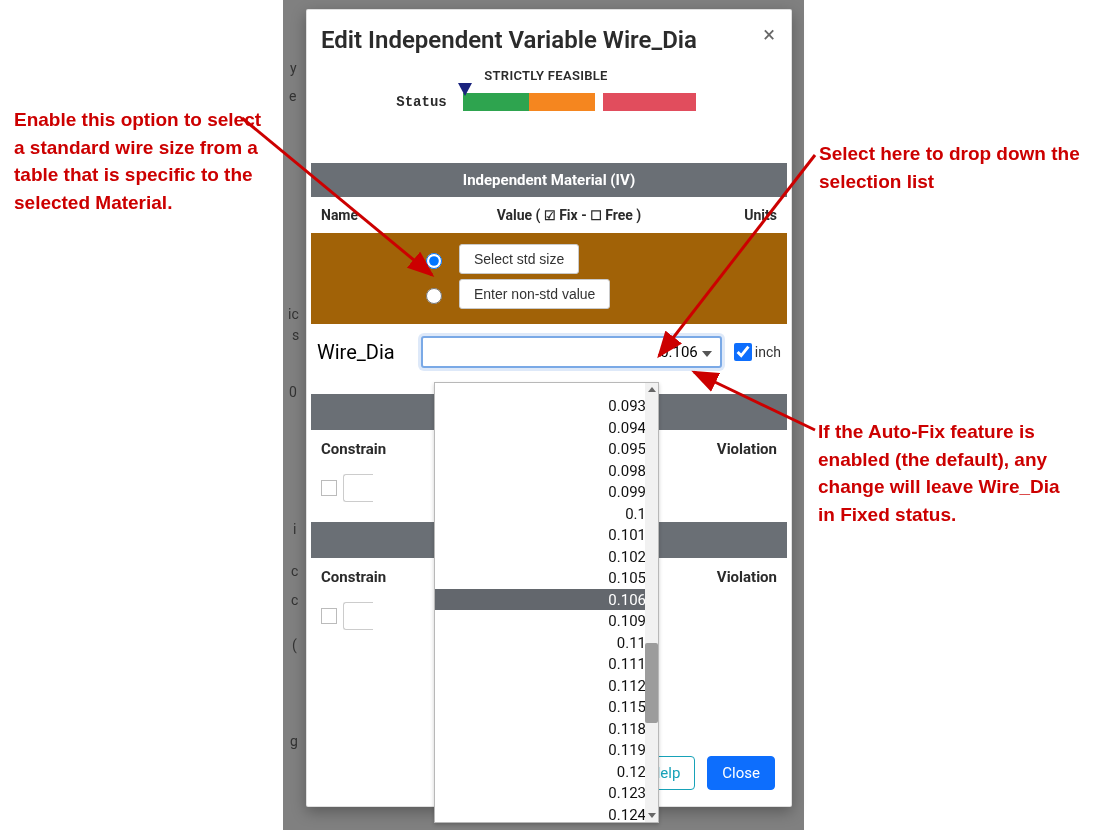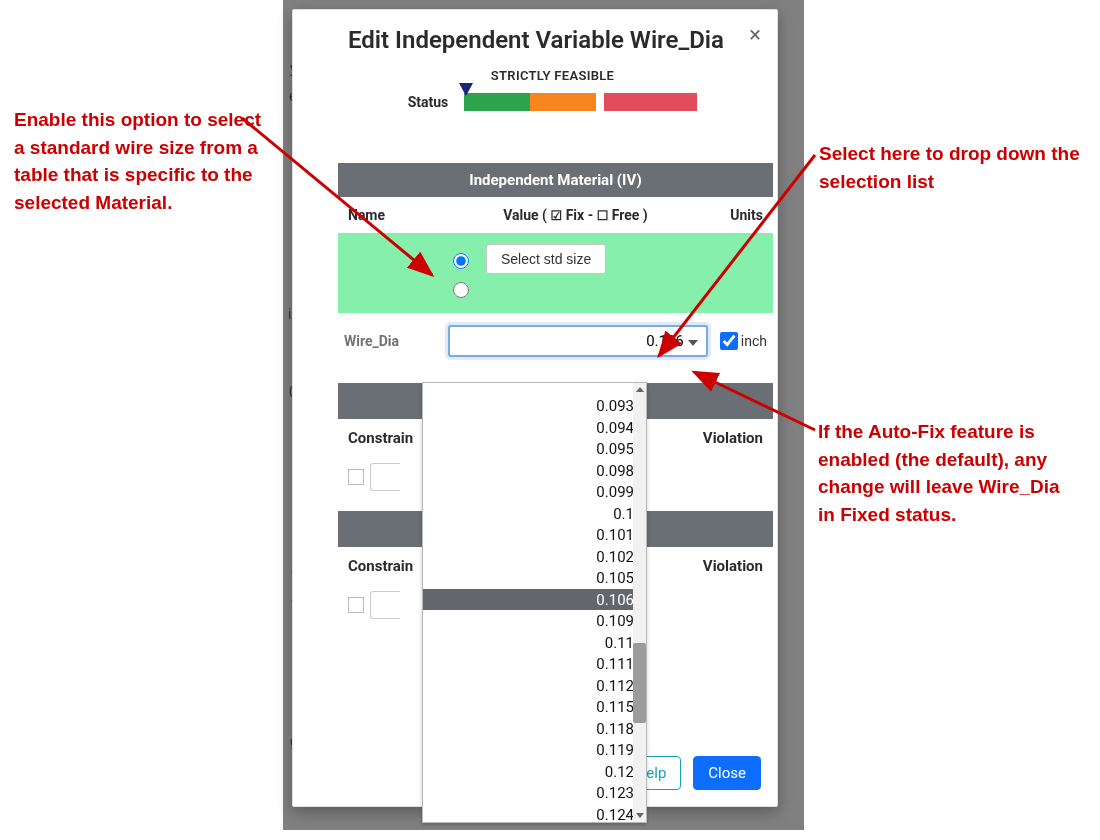--- a/index.html
+++ b/index.html
@@ -40,28 +40,27 @@
     position: absolute;
     top: 0; left: 0;
     width: 1100px; height: 840px;
     pointer-events: none;
   }
 
   
   .modal {
     position: absolute;
     top: 9px;
-    left: 292px;
+    left: 306px;
     width: 486px;
     height: 798px;
     background: #fff;
     border: 1px solid rgba(0,0,0,0.12);
     border-radius: 2px;
     box-shadow: 0 5px 15px rgba(0,0,0,0.3);
-    padding-left: 41px;
   }
   .modal-header {
     padding: 16px 20px 32px 14px;
     position: relative;
   }
   .modal-title {
     font-size: 24px;
     font-weight: 600;
     color: #2b2b2b;
   }
@@ -80,20 +79,21 @@
     letter-spacing: 0.3px;
     color: #2b2b2b;
     margin-top: 14px;
   }
   .status-row {
     display: flex;
     align-items: center;
     justify-content: center;
     margin-top: 10px;
     gap: 16px;
+    font-family: Liberation Mono, monospace;
   }
   .status-label {
     font-size: 14px;
     font-weight: 700;
     color: #2b2b2b;
   }
   .status-bar {
     position: relative;
     width: 233px;
     height: 18px;
@@ -126,21 +126,21 @@
     padding: 10px 10px;
     font-size: 14px;
     font-weight: 700;
     color: #2b2b2b;
     margin: 0 4px;
   }
   .col-name { width: 100px; }
   .col-value { flex: 1; text-align: center; }
   .col-units { width: 60px; text-align: right; }
   .iv-radio-box {
-    background: #86efac;
+    background: #a16207;
     margin: 0 4px;
     padding: 6px 8px 10px 110px;
   }
   .radio-row {
     display: flex;
     align-items: center;
     gap: 14px;
     margin: 5px 0;
   }
   .radio-row input[type=radio] {
@@ -156,23 +156,22 @@
     color: #333;
   }
   .wire-row {
     display: flex;
     align-items: center;
     margin: 8px 4px 0 4px;
     padding: 4px 6px 6px 6px;
   }
   .wire-name {
     width: 104px;
-    font-size: 14px;
-    color: #737373;
-    font-weight: bold;
+    font-size: 20px;
+    color: #000000;
   }
   .wire-select {
     flex: 1;
     display: flex;
     align-items: center;
   }
   .select-box {
     flex: 1;
     height: 32px;
     border: 2px solid #7aa9e6;
@@ -204,21 +203,21 @@
   }
   .unit-label {
     font-size: 14px;
     color: #333;
   }
 
   
   .dropdown {
     position: absolute;
     top: 382px;
-    left: 422px;
+    left: 434px;
     width: 225px;
     height: 441px;
     background: #fff;
     border: 1px solid #b8b8b8;
     overflow: hidden;
     box-shadow: 0 2px 4px rgba(0,0,0,0.2);
     z-index: 50;
   }
   .dropdown-inner {
     height: 100%;
@@ -367,20 +366,21 @@
     <div class="col-units">Units</div>
   </div>
 
   <div class="iv-radio-box">
     <div class="radio-row">
       <input type="radio" checked="" style="">
       <button class="radio-btn">Select std size</button>
     </div>
     <div class="radio-row">
       <input type="radio" style="">
+      <button class="radio-btn">Enter non-std value</button>
     </div>
   </div>
 
   <div class="wire-row">
     <div class="wire-name">Wire_Dia</div>
     <div class="wire-select">
       <div class="select-box">
         <span>0.106</span>
       </div>
       <input type="checkbox" class="auto-fix-check" checked="" style="">

